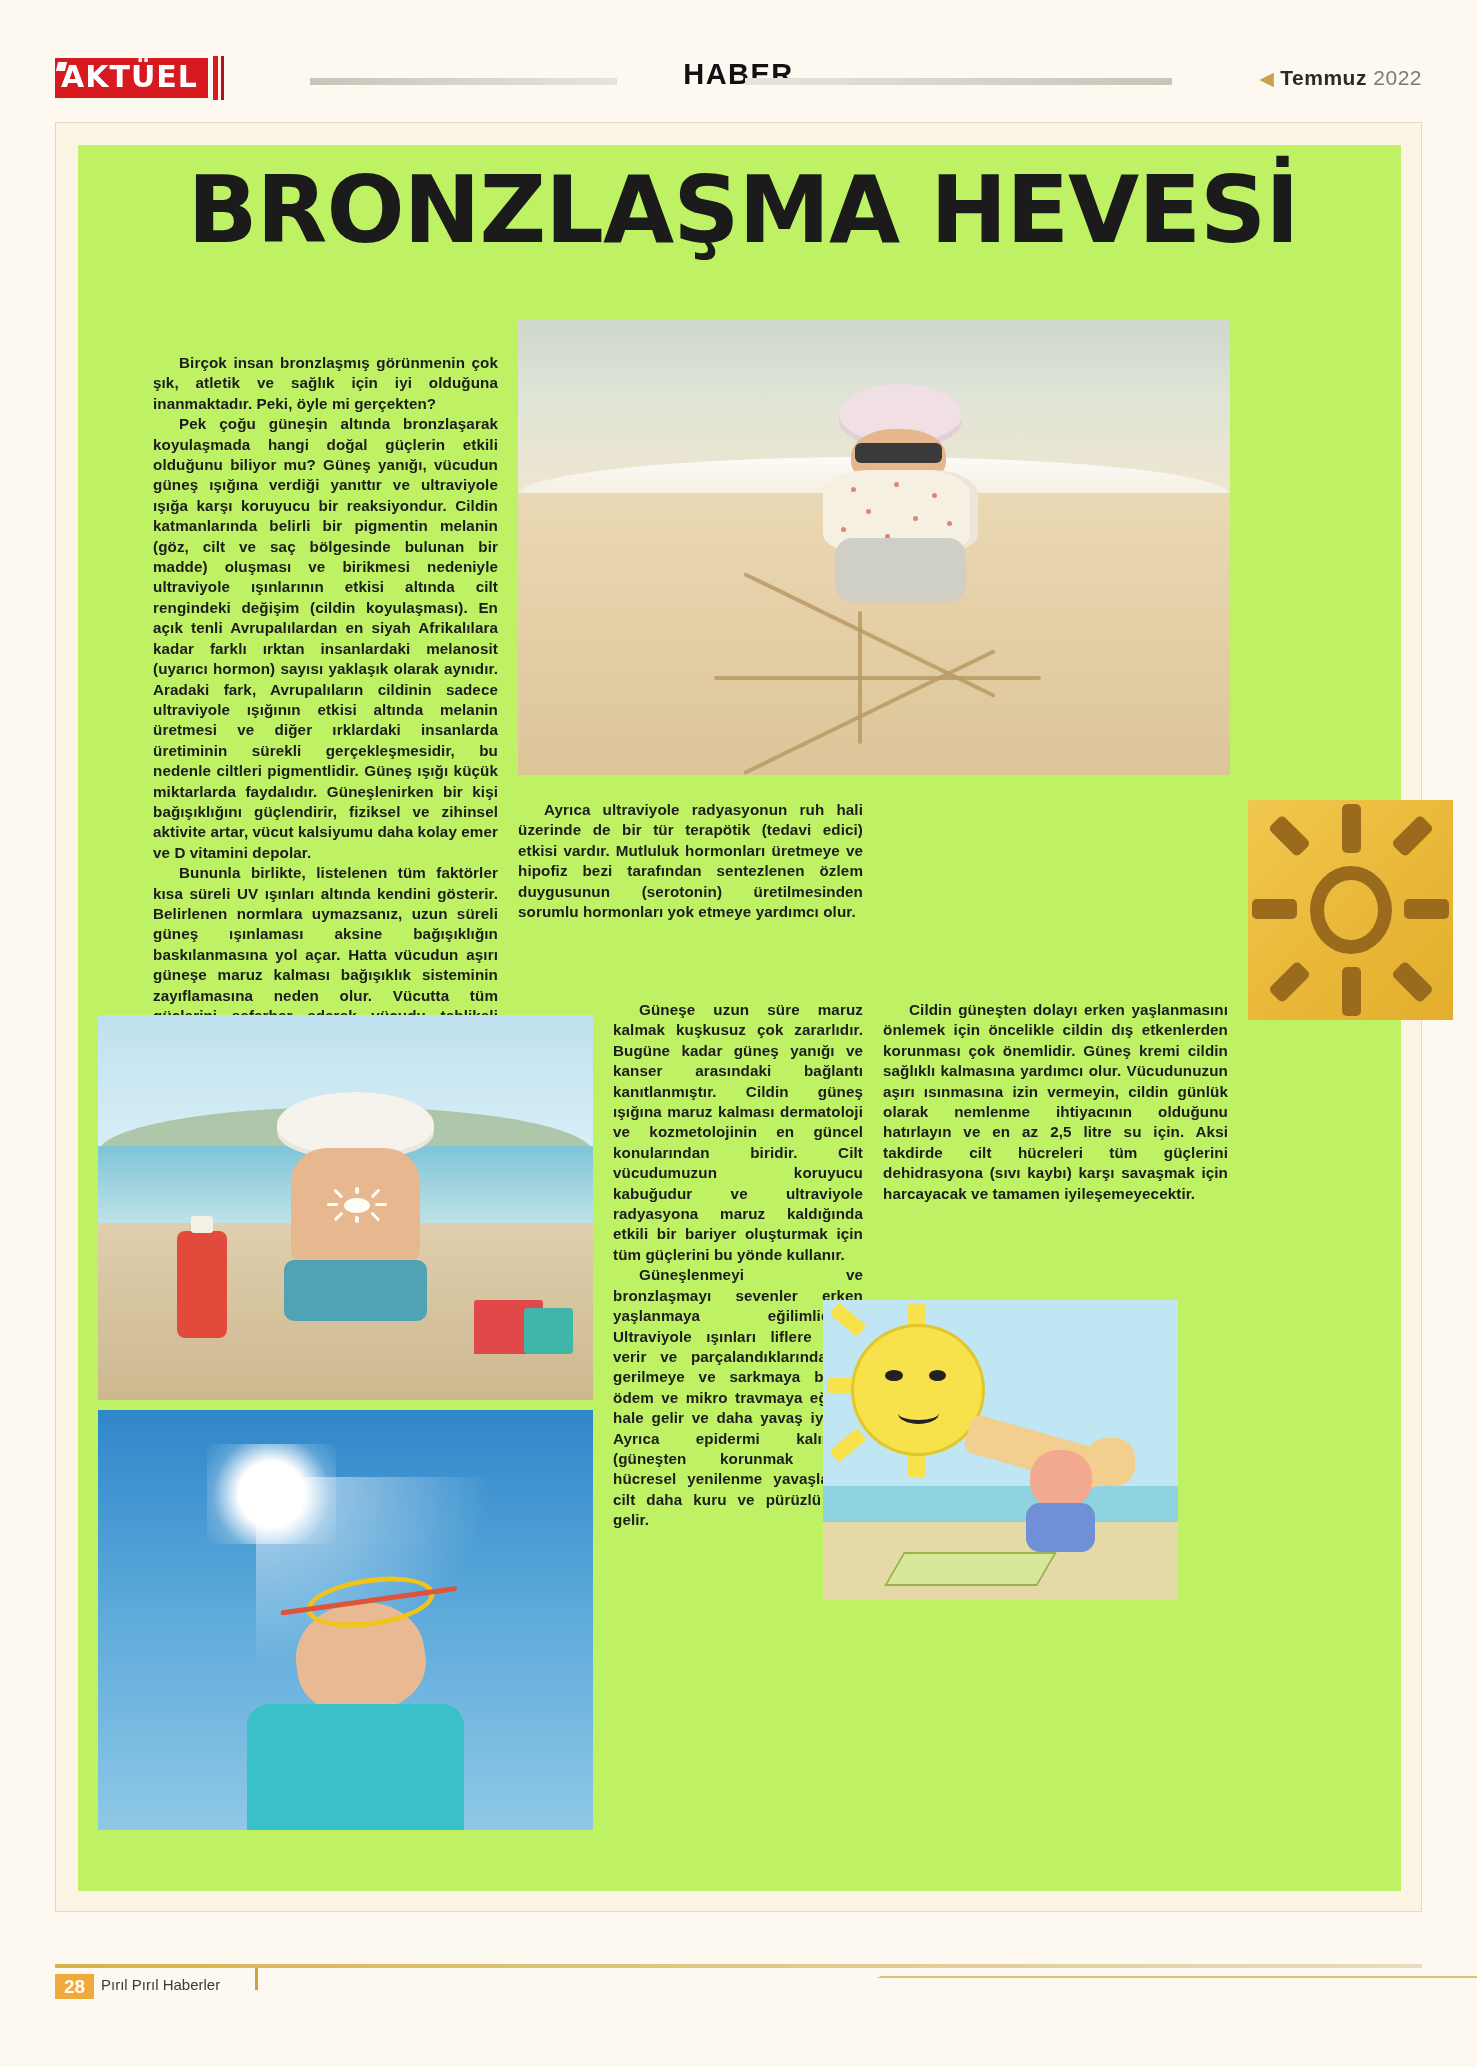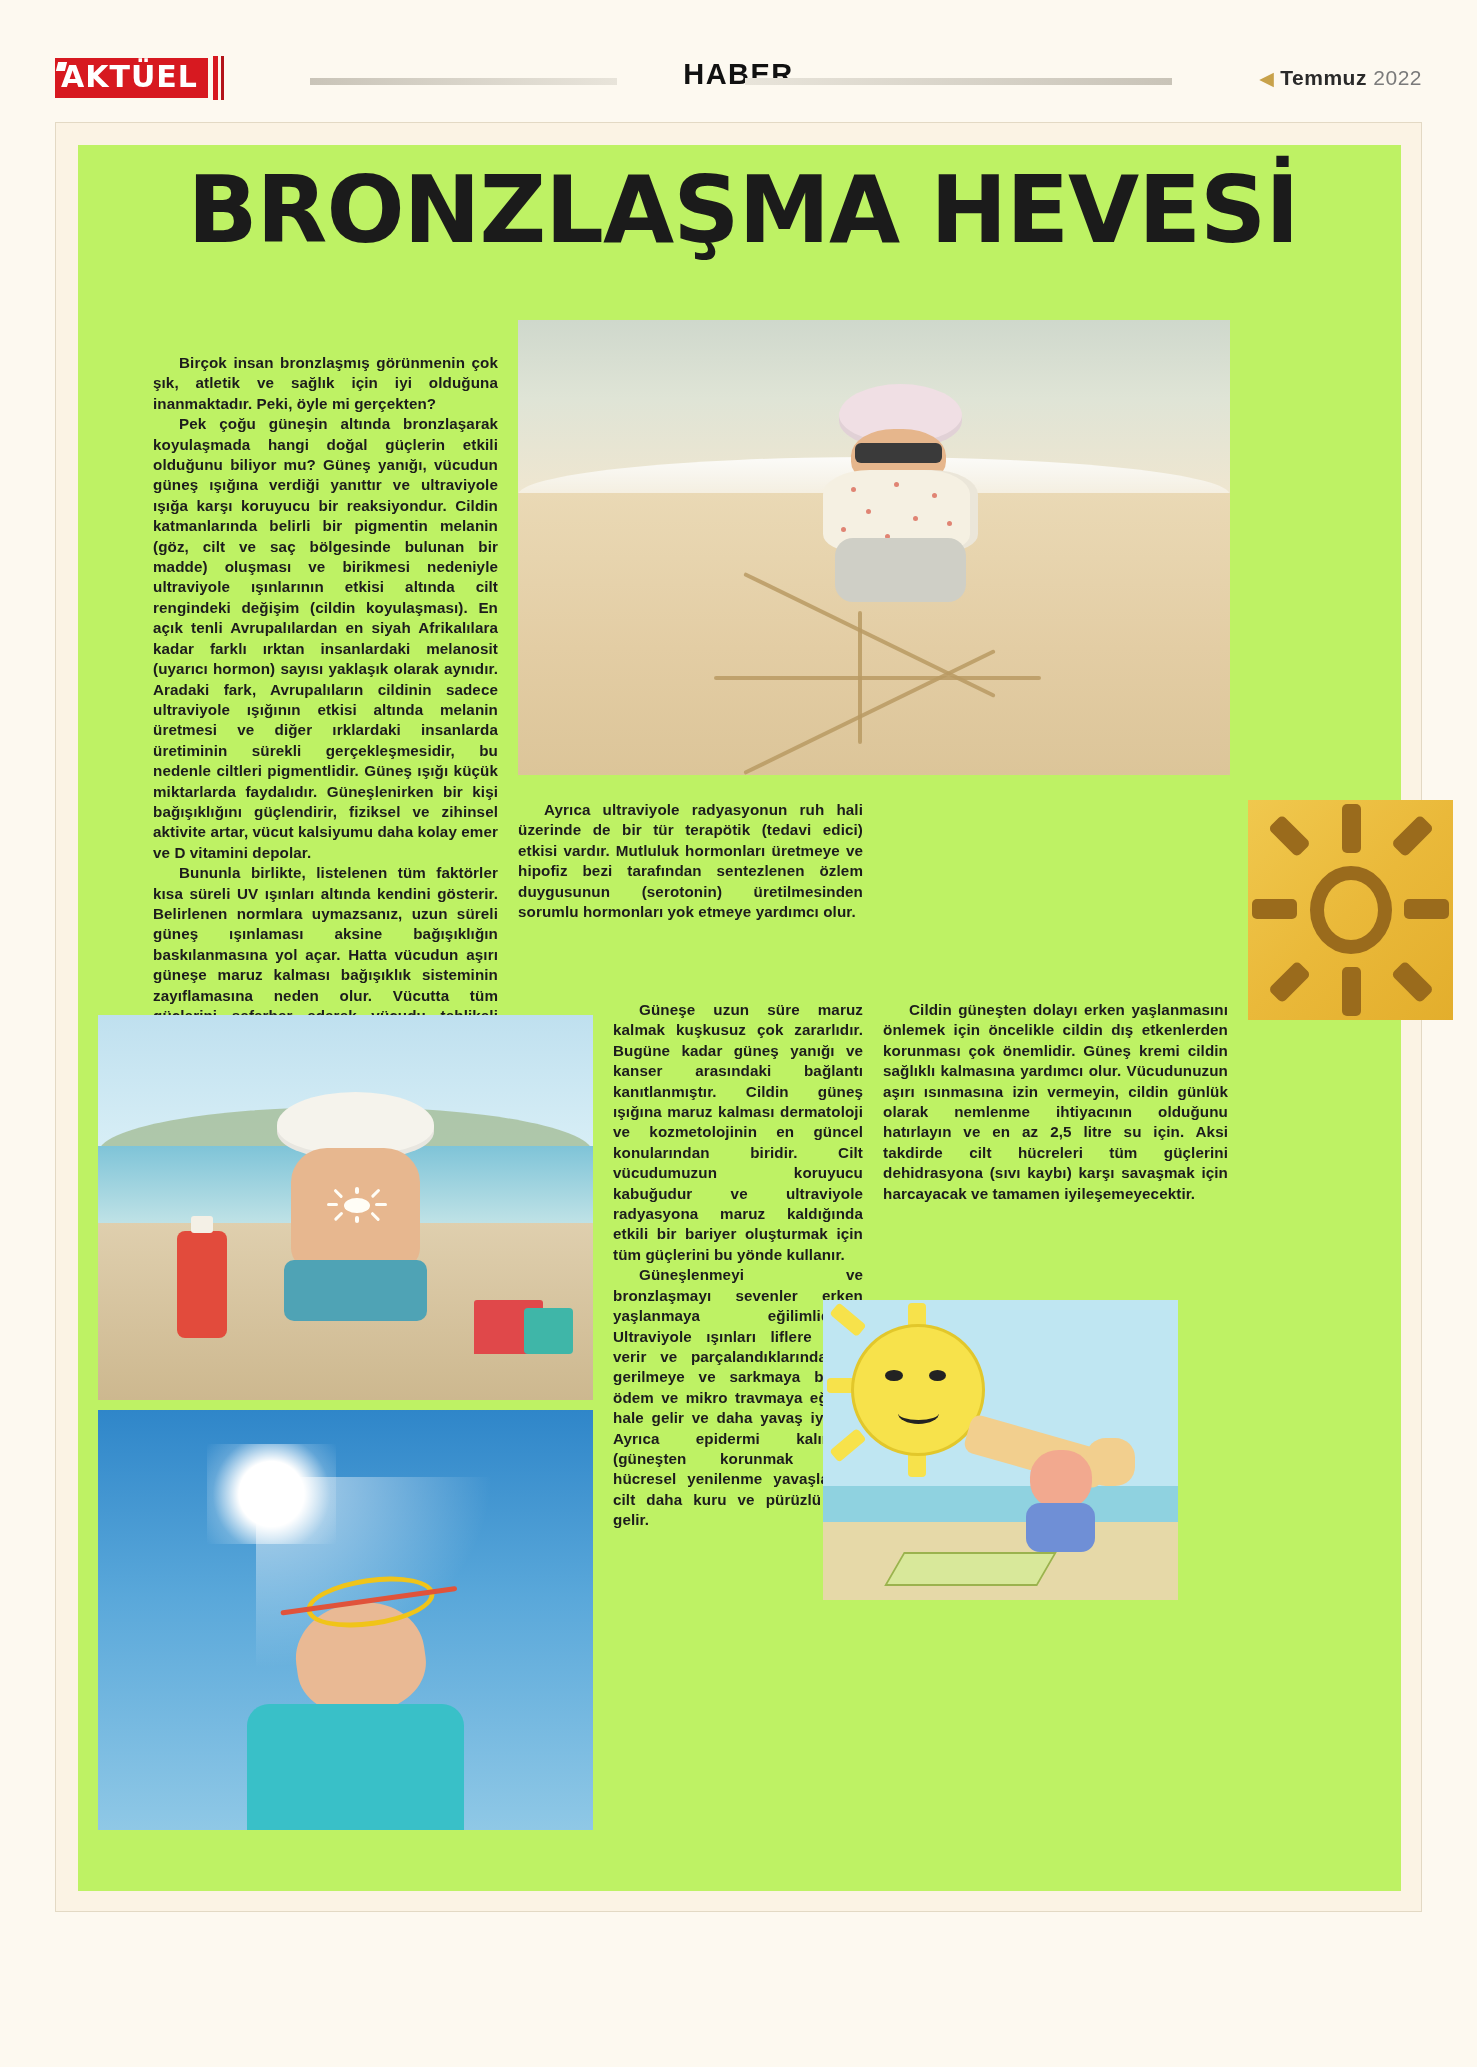--- a/index.html
+++ b/index.html
@@ -475,14 +475,21 @@
         <div class="ct-guy">
           <div class="ct-guy-head"></div>
           <div class="ct-guy-body"></div>
         </div>
         <div class="ct-mat"></div>
       </div>
 
     </div>
   </div>
 
+  <div class="footer">
+    <div class="footer-rule"></div>
+    <div class="page-num">28</div>
+    <div class="footer-title">Pırıl Pırıl Haberler</div>
+    <div class="footer-tick"></div>
+    <div class="footer-swoosh"></div>
+  </div>
 
 </div>
 
 </body></html>

